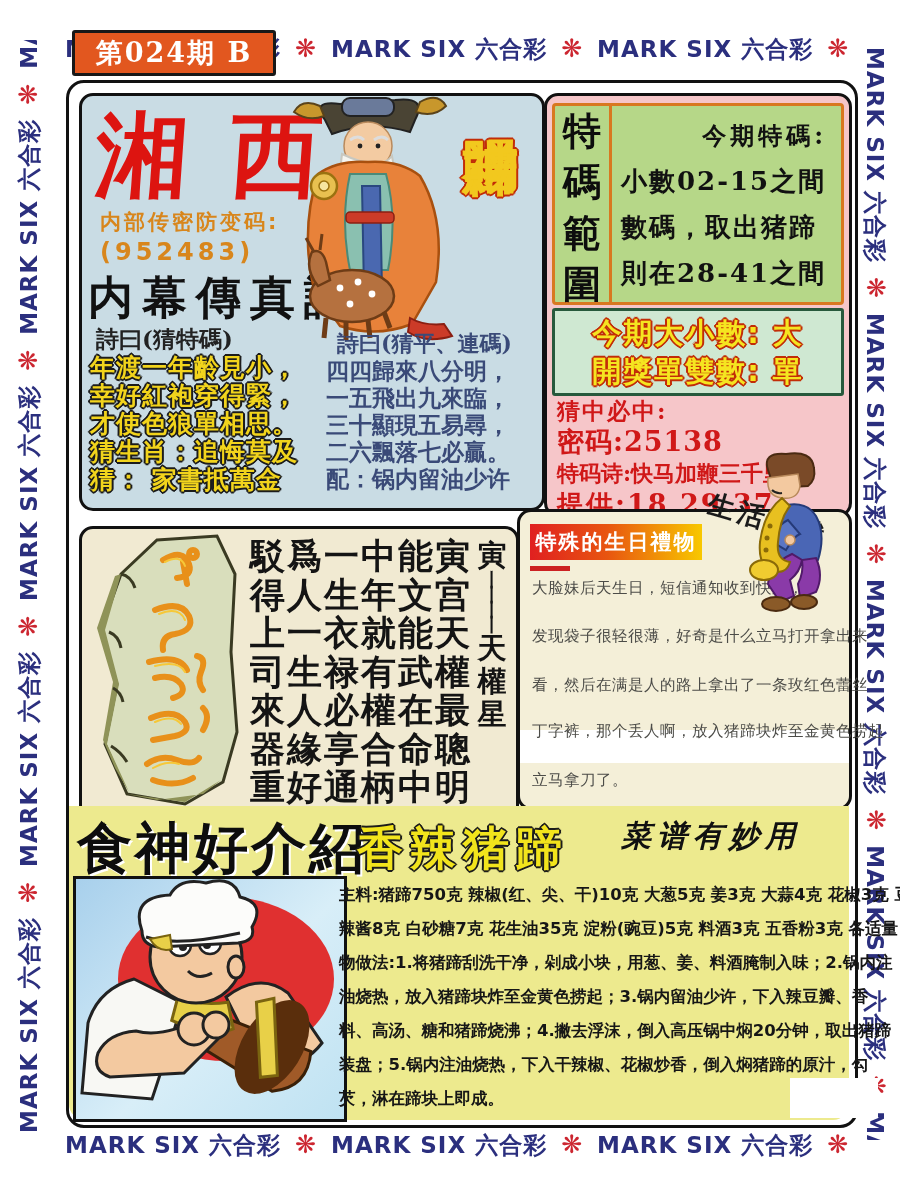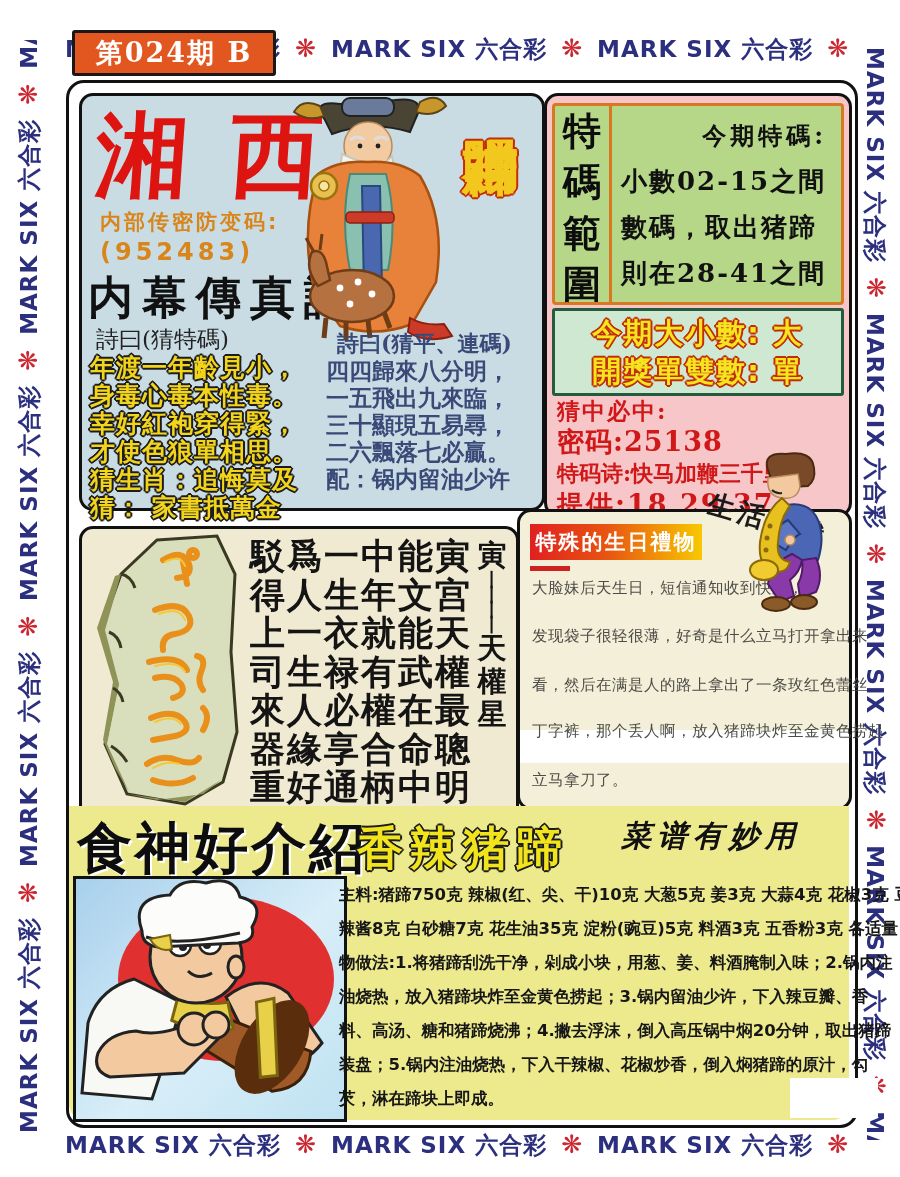--- a/index.html
+++ b/index.html
@@ -35,21 +35,21 @@
            font-family:"DejaVu Serif",serif;font-weight:bold;font-size:92px;
            letter-spacing:42px;transform:skewX(-4deg);white-space:nowrap;}
   .code-label{position:absolute;left:18px;top:112px;color:#d8861c;font-weight:bold;
               font-size:21px;letter-spacing:3px;}
   .code-value{position:absolute;left:18px;top:142px;color:#d8861c;font-weight:bold;
               font-size:24px;letter-spacing:4px;}
   .inner-title{position:absolute;left:6px;top:172px;color:#111;
                font-family:"DejaVu Serif",serif;font-weight:bold;font-size:45px;
                letter-spacing:9px;white-space:nowrap;}
   .poem-head-l{position:absolute;left:14px;top:228px;color:#222;font-size:23px;
-               font-family:"DejaVu Serif",serif;font-weight:normal;}
+               font-family:"DejaVu Serif",serif;font-weight:bold;}
   .poem-yellow{position:absolute;left:8px;top:258px;font-size:25px;font-weight:bold;
                line-height:28px;color:#f2d41c;letter-spacing:1px;white-space:nowrap;}
   .o-black{text-shadow:-2px 0 #1c1c1c,2px 0 #1c1c1c,0 -2px #1c1c1c,0 2px #1c1c1c,
            -1px -1px #1c1c1c,1px -1px #1c1c1c,-1px 1px #1c1c1c,1px 1px #1c1c1c;}
   .o-red{text-shadow:-2px 0 #c22d08,2px 0 #c22d08,0 -2px #c22d08,0 2px #c22d08,
          -1px -1px #c22d08,1px -1px #c22d08,-1px 1px #c22d08,1px 1px #c22d08;}
   .god-illu{position:absolute;left:198px;top:-6px;width:180px;height:252px;}
   .jishen{position:absolute;left:372px;top:-2px;width:76px;text-align:center;
           font-family:"DejaVu Serif",serif;font-weight:bold;font-size:56px;
           line-height:64px;color:#f2c81e;}
@@ -141,21 +141,20 @@
   <div class="outer-frame"></div>
 
   <div class="panel p-blue">
     <div class="xiangxi">湘西</div>
     <div class="code-label">内部传密防变码:</div>
     <div class="code-value">(952483)</div>
     <div class="inner-title">内幕傳真詩</div>
     <div class="poem-head-l">詩曰(猜特碼)</div>
     <div class="poem-yellow o-black">
       <div>年渡一年齡見小，</div>
-      <div>身毒心毒本性毒。</div>
       <div>幸好紅袍穿得緊，</div>
       <div>才使色狼單相思。</div>
       <div>猜生肖：追悔莫及</div>
       <div>猜：  家書抵萬金</div>
     </div>
 
     <svg class="god-illu" viewBox="0 0 180 252">
       <path d="M45,30 Q30,10 60,14 L115,10 Q148,6 135,30 L130,42 Q90,30 52,44 Z" fill="#4a4434" stroke="#222" stroke-width="2"></path>
       <path d="M40,16 q-18,-8 -26,6 q14,10 30,4 Z M140,12 q18,-10 26,4 q-12,12 -30,6 Z" fill="#c8972c" stroke="#5a431a" stroke-width="2"></path>
       <rect x="62" y="8" width="52" height="18" rx="8" fill="#6a7a9a" stroke="#222" stroke-width="2"></rect>

